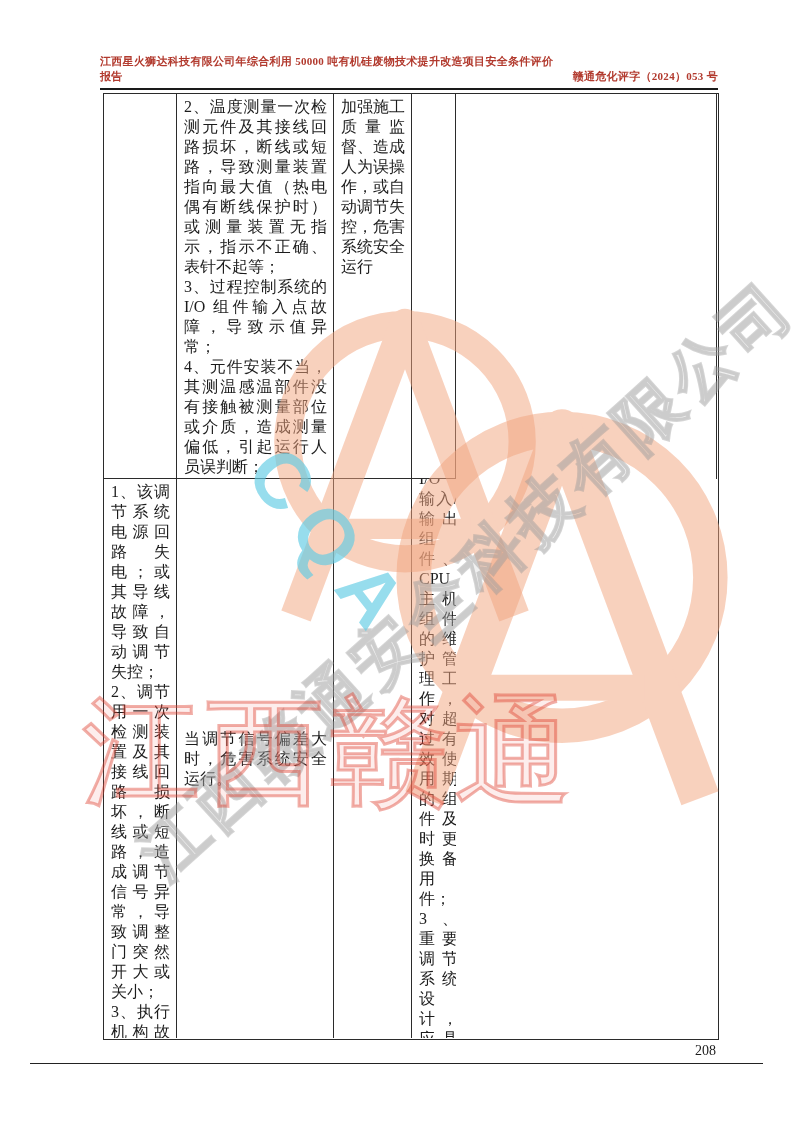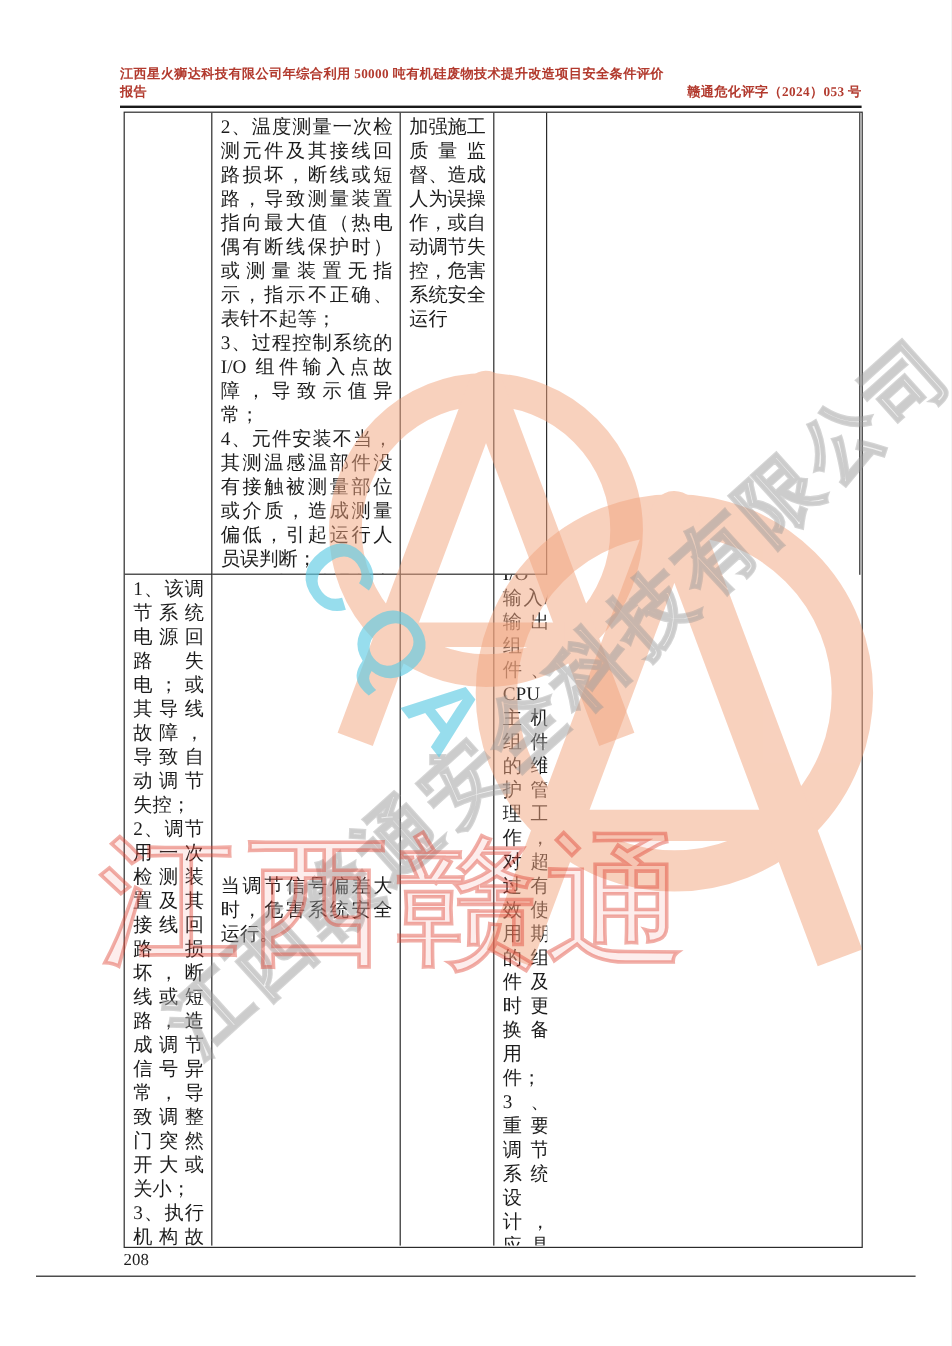--- a/index.html
+++ b/index.html
@@ -42,21 +42,21 @@
     text-align:justify;
     white-space:pre-line;
     overflow:hidden;
   }
   .cell.last-col{border-right:none;}
   .cell.last-row{border-bottom:none;}
   .cell.v-center{display:flex;align-items:center;}
   
   .pagenum{
     position:absolute;left:103px;top:1043px;width:613px;
-    text-align:left;font-size:14px;color:#1c1c1c;z-index:2;
+    text-align:right;font-size:14px;color:#1c1c1c;z-index:2;
   }
   .footer-rule{
     position:absolute;left:30px;right:30px;top:1063px;
     border-top:1.5px solid #222;z-index:2;
   }
   
   .wm-layer{position:absolute;inset:0;z-index:5;pointer-events:none;}
   .wm-logo{position:absolute;opacity:.5;}
   .wm-diagonal{
     position:absolute;left:150px;top:820px;width:800px;

